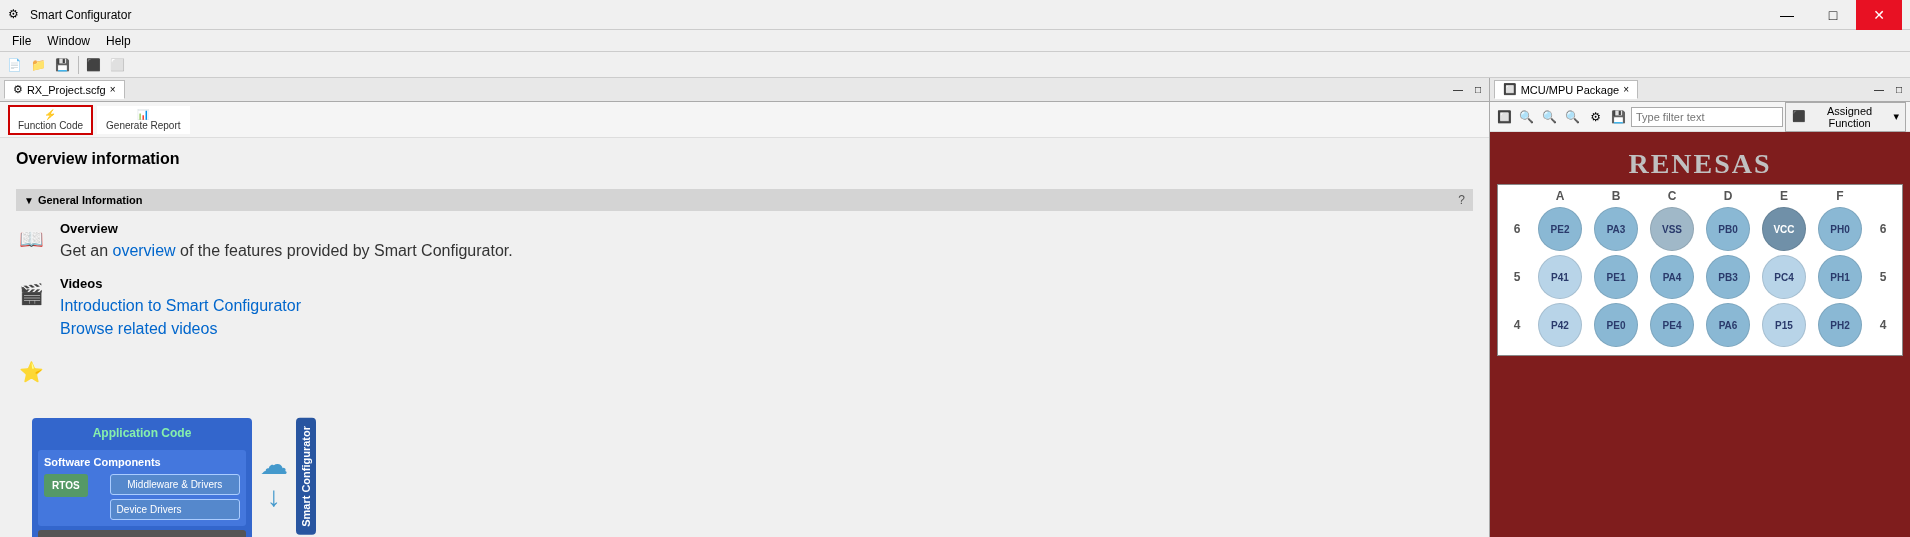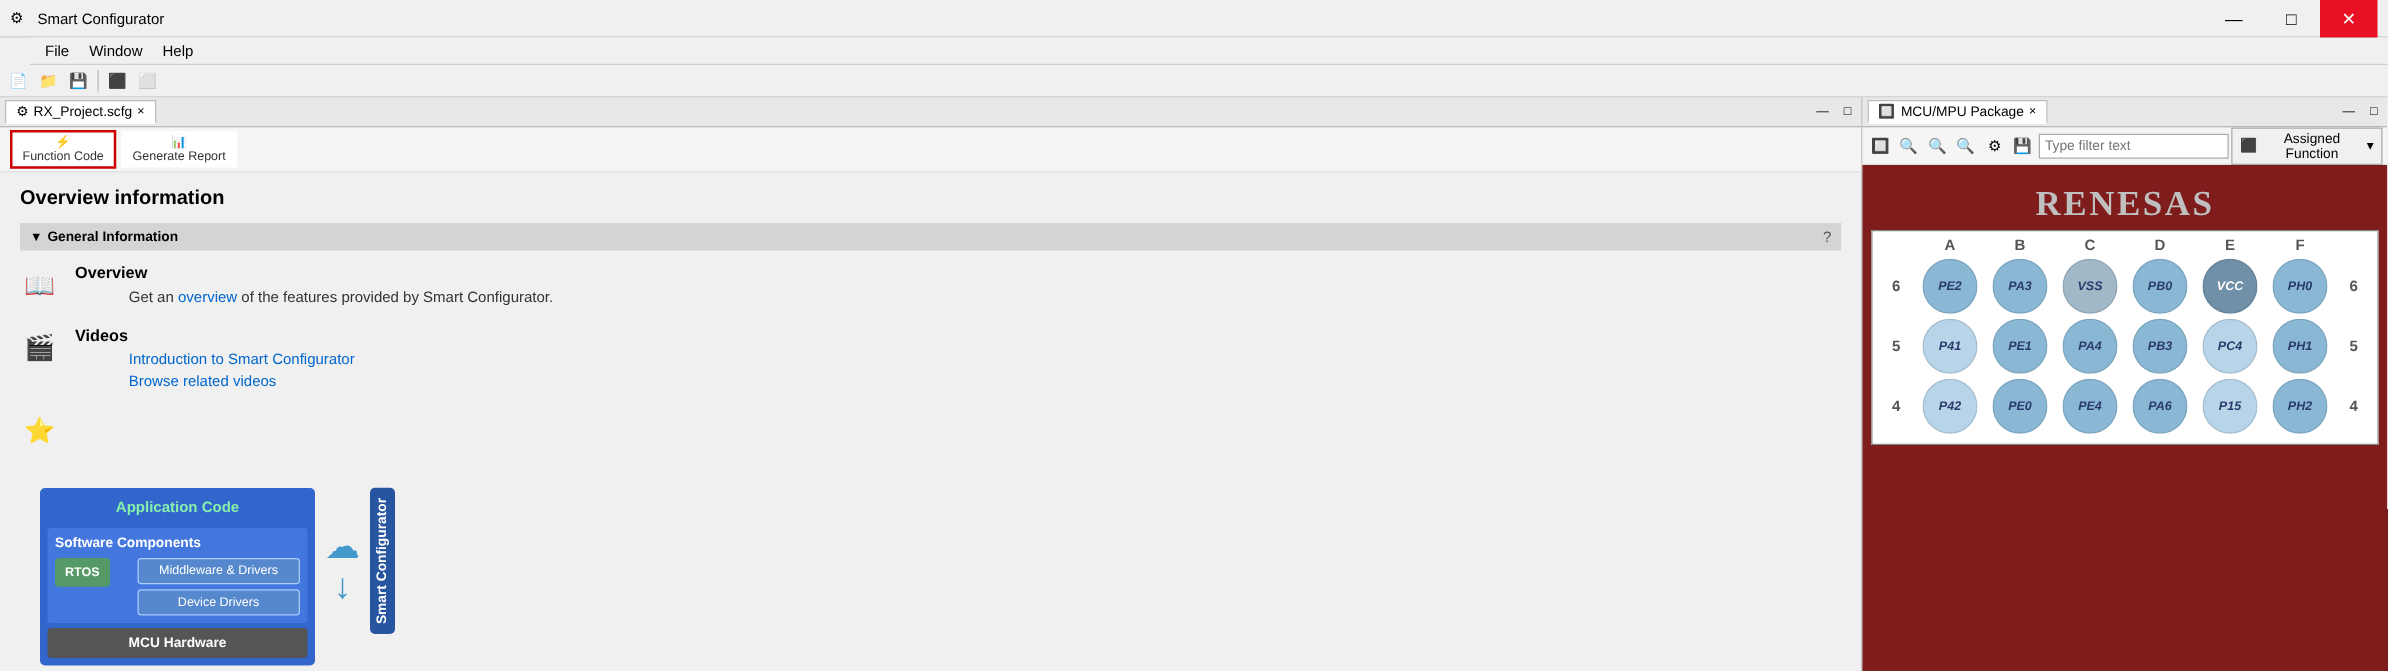--- a/index.html
+++ b/index.html
@@ -15,21 +15,21 @@
     .title-bar-controls { display: flex; gap: 0; }
     .title-bar-btn {
       width: 46px; height: 30px; border: none; background: transparent;
       cursor: pointer; font-size: 14px; display: flex; align-items: center; justify-content: center;
     }
     .title-bar-btn.close { color: white; background: #e81123; }
 
     
     .menu-bar {
       display: flex; align-items: center; background: #f0f0f0; height: 22px;
-      padding: 0 4px; border-bottom: 1px solid #ccc; margin-left: 24px;
+      padding: 0 4px; border-bottom: 1px solid #ccc;
     }
     .menu-item {
       padding: 2px 8px; cursor: pointer; font-size: 12px;
     }
 
     
     .toolbar {
       display: flex; align-items: center; background: #f0f0f0; height: 26px;
       padding: 0 4px; border-bottom: 1px solid #ccc; gap: 2px;
     }
@@ -78,37 +78,37 @@
       display: flex; flex-direction: column; align-items: center; padding: 2px 8px;
       border: 1px solid transparent; background: #fff; cursor: pointer; font-size: 10px;
       color: #333; min-width: 70px;
     }
 
     
     .overview-content {
       flex: 1; overflow-y: auto; padding: 12px 16px;
     }
     .overview-title {
-      font-size: 16px; font-weight: bold; margin-bottom: 10px; color: #000;
+      font-size: 16px; font-weight: bold; margin-bottom: 21px; color: #000;
     }
     .section-header {
       background: #d4d4d4; padding: 4px 8px; font-size: 11px; font-weight: bold;
       margin-bottom: 10px; display: flex; align-items: center; gap: 4px;
     }
     .section-header-arrow { font-size: 10px; }
 
     .info-item {
       display: flex; gap: 12px; margin-bottom: 14px; align-items: flex-start;
     }
     .info-icon {
       width: 32px; height: 32px; display: flex; align-items: center; justify-content: center;
       font-size: 20px; flex-shrink: 0; margin-top: 2px;
     }
     .info-content h3 { font-size: 13px; font-weight: bold; margin-bottom: 4px; }
-    .info-content p { font-size: 12px; color: #333; line-height: 1.4; margin-left: 43px; }
+    .info-content p { font-size: 16px; color: #333; line-height: 1.4; }
     .info-content a { color: #0066cc; text-decoration: none; }
 
     
     .diagram-area {
       padding: 8px 16px;
     }
 
     
     .right-panel {
       width: 420px; display: flex; flex-direction: column; flex-shrink: 0;
@@ -158,21 +158,21 @@
     }
     .row-label-right {
       width: 30px; text-align: center; font-size: 12px; font-weight: bold; color: #555;
     }
     .pin-cell {
       width: 56px; display: flex; align-items: center; justify-content: center;
     }
     .pin-circle {
       width: 44px; height: 44px; border-radius: 50%; display: flex; align-items: center;
       justify-content: center; font-size: 10px; font-weight: bold; color: #2a3a6b;
-      cursor: pointer; border: 1px solid rgba(0,0,0,0.1); font-style: italic;
+      cursor: pointer; border: 1px solid rgba(0,0,0,0.1);
     }
     .pin-light { background: #b8d4e8; }
     .pin-medium { background: #8ab8d4; }
     .pin-vss { background: #a0b8c8; }
     .pin-vcc { background: #7090a8; color: #fff; }
 
     
     .diagram-wrapper {
       display: flex; gap: 8px; align-items: flex-start; margin-top: 8px;
     }
@@ -204,21 +204,21 @@
     }
     .right-components {
       flex: 1; display: flex; flex-direction: column; gap: 4px;
     }
     .mw-drivers-box {
       background: #5588cc; border: 1px solid #aaccff; color: #fff; font-size: 10px;
       padding: 4px 16px; border-radius: 3px; text-align: center;
     }
     .dev-drivers-box {
       background: #5588cc; border: 1px solid #aaccff; color: #fff; font-size: 10px;
-      padding: 4px 6px; border-radius: 3px; text-align: center;
+      padding: 4px 6px; border-radius: 3px; 
     }
     .mcu-hw-footer {
       background: #555; color: #fff; text-align: center; font-size: 11px;
       font-weight: bold; padding: 6px; margin: 4px;
       border-radius: 3px;
     }
     .cloud-arrow {
       display: flex; flex-direction: column; align-items: center; justify-content: center;
       font-size: 28px; color: #4499cc; margin-top: 30px;
     }

